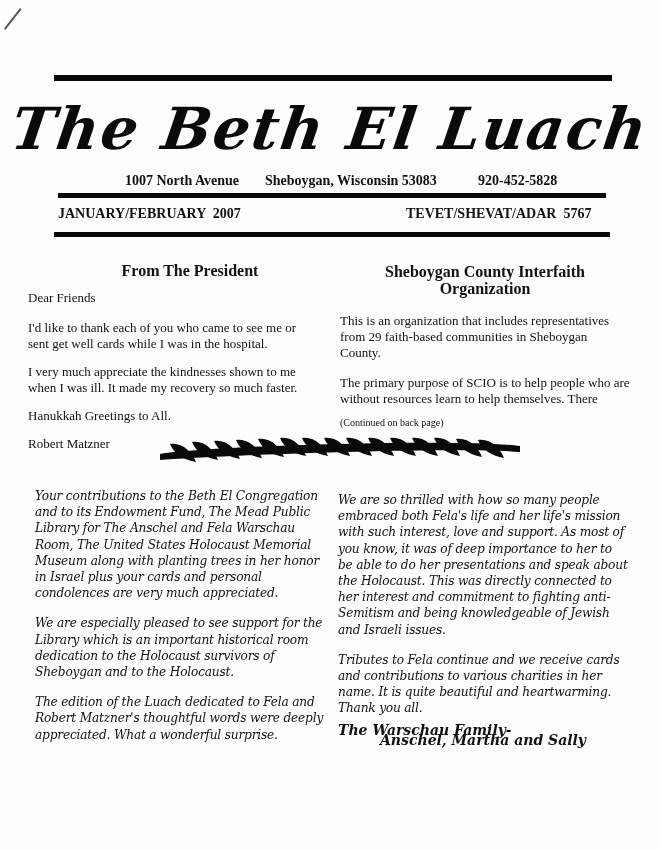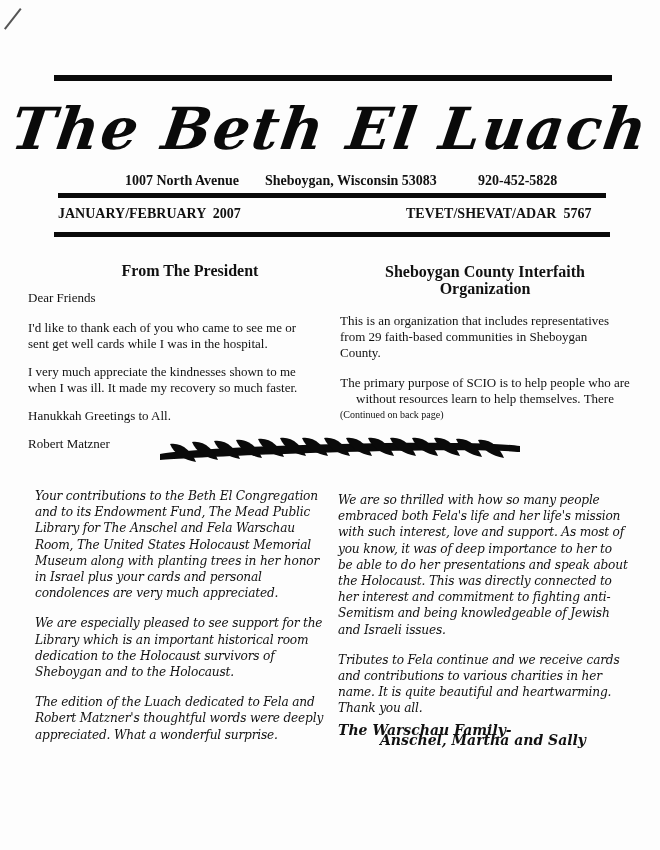--- a/index.html
+++ b/index.html
@@ -51,21 +51,21 @@
   <p style="margin-bottom:14px;">Dear Friends</p>
   <p>I'd like to thank each of you who came to see me or sent get well cards while I was in the hospital.</p>
   <p>I very much appreciate the kindnesses shown to me when I was ill. It made my recovery so much faster.</p>
   <p>Hanukkah Greetings to All.</p>
   <p>Robert Matzner</p>
 </div>
 
 <div class="abs sec-title" style="left:360px;top:263px;width:250px;">Sheboygan County Interfaith Organization</div>
 <div class="abs body-text" style="left:340px;top:313px;width:290px;">
   <p style="margin-bottom:14px;">This is an organization that includes representatives from 29 faith-based communities in Sheboygan County.</p>
-  <p style="margin-bottom:0;text-align:center;">The primary purpose of SCIO is to help people who are without resources learn to help themselves. There</p>
+  <p style="margin-bottom:8px;">The primary purpose of SCIO is to help people who are without resources learn to help themselves. There</p>
   <div class="small">(Continued on back page)</div>
 </div>
 
 <div class="abs" style="left:160px;top:432px;width:360px;height:40px;">
   <svg width="360" height="40" viewBox="0 0 360 40">
     <g fill="#0a0a0a">
       <path d="M0,22 C40,14 300,6 360,14 L360,20 C300,14 40,24 0,28 Z"></path>
       <g id="leaves">
         <path d="M10,12 C22,10 32,20 36,30 C24,28 14,22 10,12 Z"></path>
         <path d="M32,10 C44,8 54,18 58,28 C46,26 36,20 32,10 Z"></path>

